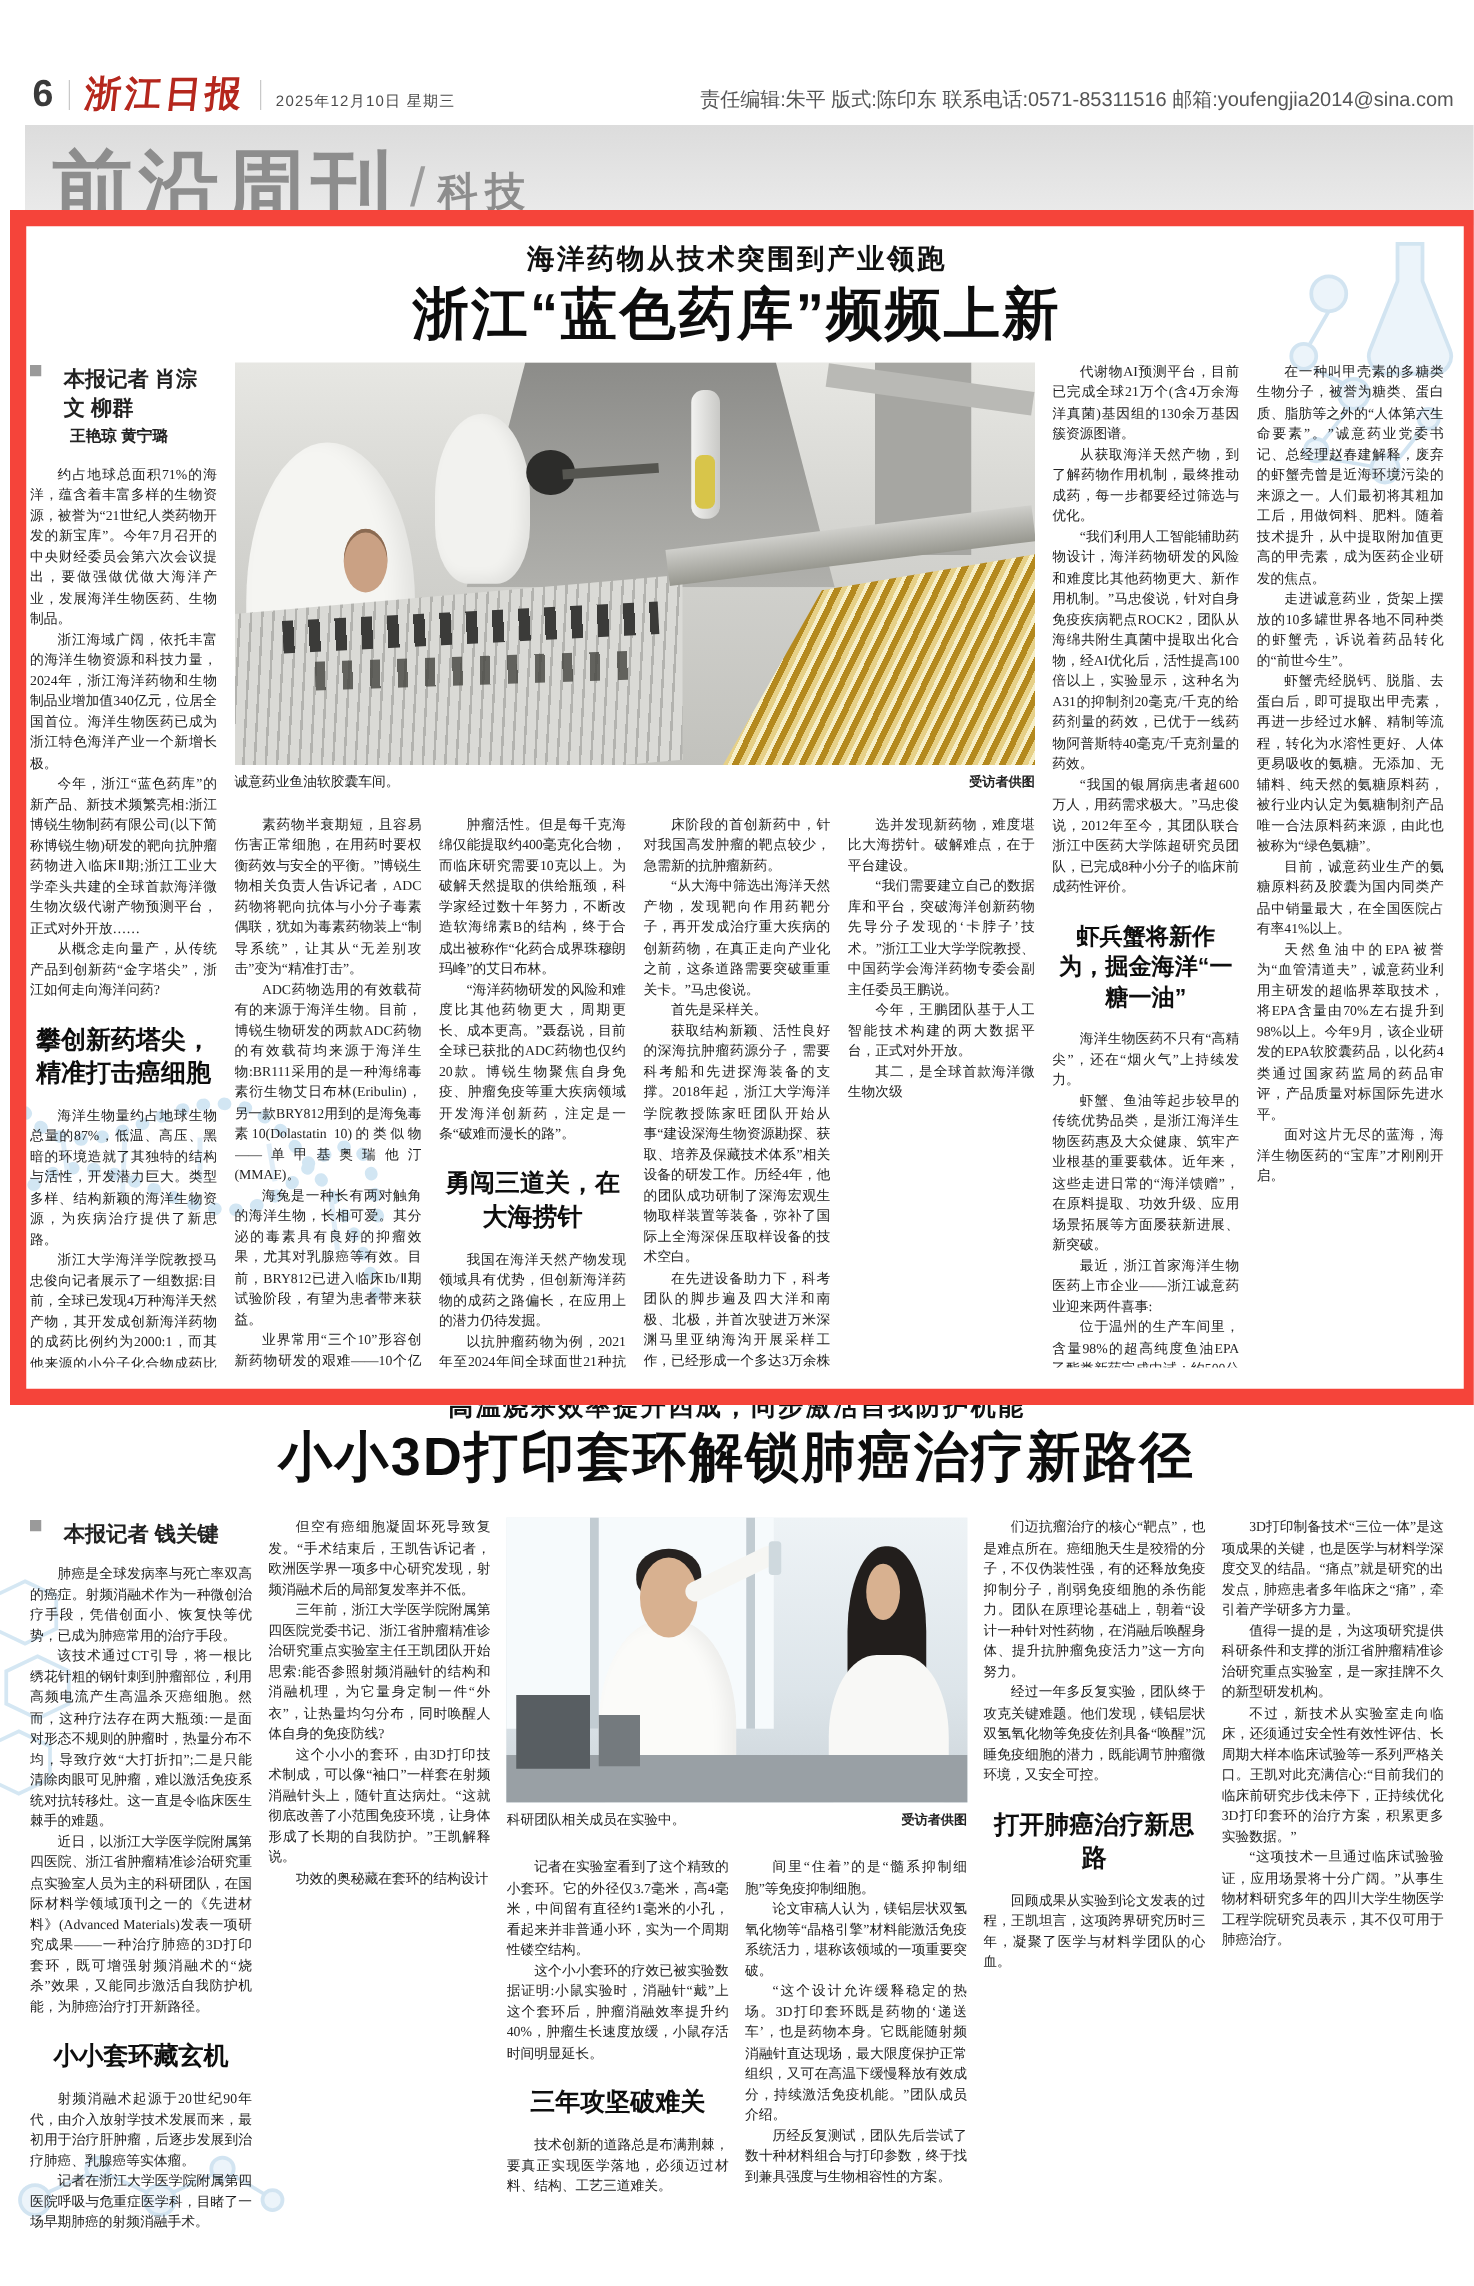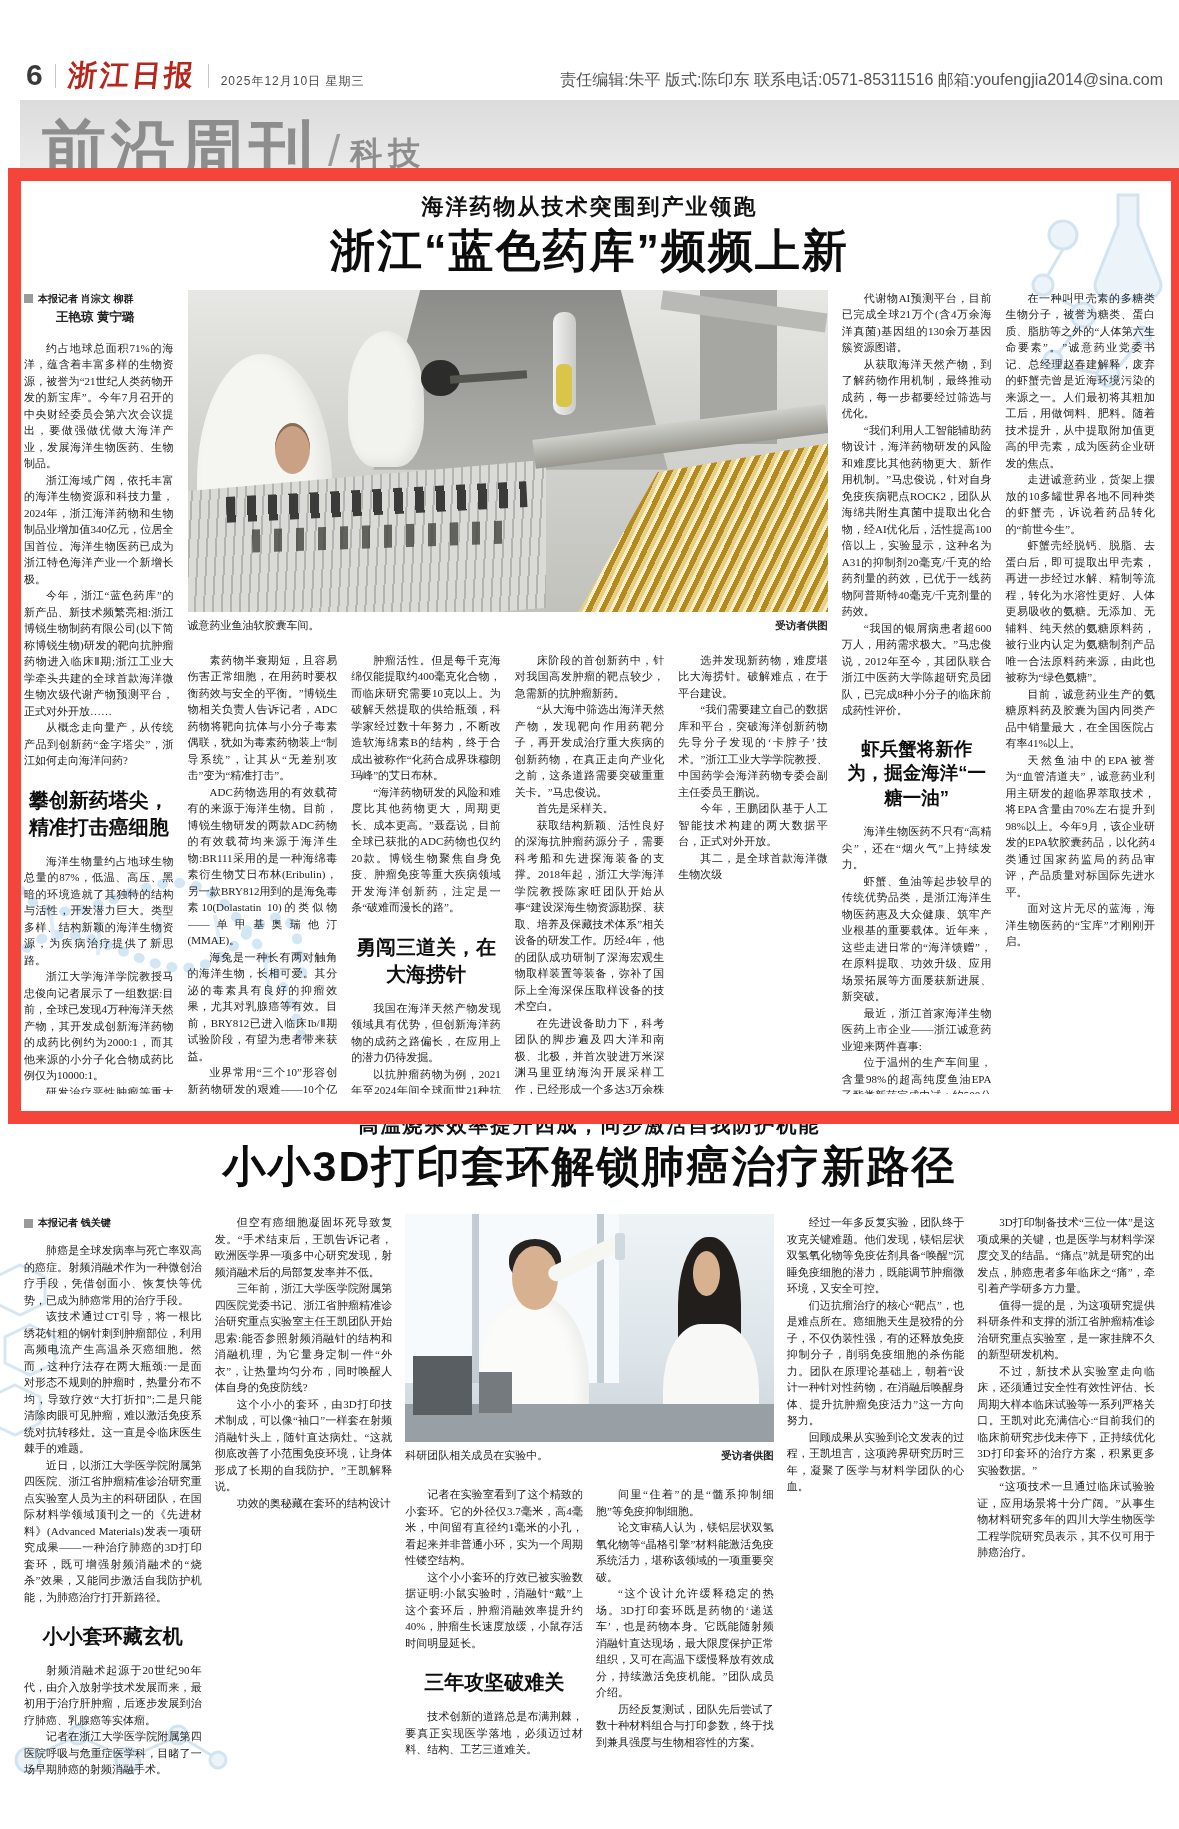--- a/index.html
+++ b/index.html
@@ -35,22 +35,22 @@
   .kicker{font-family:"Liberation Sans", sans-serif;font-weight:800;text-align:center;
           font-size:22px;color:#111;letter-spacing:2px;}
   .bighead{font-family:"Liberation Sans", sans-serif;font-weight:900;text-align:center;
            color:#0d0d0d;margin:4px 0 14px;letter-spacing:2px;line-height:1.1;}
   .h44{font-size:45px;} .h42{font-size:43px;}
   .para{margin:0;text-indent:2em;text-align:justify;font-size:11px;line-height:1.5;color:#222;}
   .tcol{overflow:hidden;position:relative;}
   .subhead{font-family:"Liberation Sans", sans-serif;font-weight:900;font-size:20px;
            line-height:1.35;text-align:center;color:#0e0e0e;margin:18px 4px 12px;}
   .subhead.sm{font-size:18.5px;}
-  .byline{font-family:"Liberation Sans", sans-serif;font-size:10px;font-weight:700;
-          color:#222;margin:2px 0 0;display:flex;align-items:center;gap:5px;}
+  .byline{font-family:"Liberation Sans", sans-serif;font-size:17px;font-weight:700;
+          color:#222;margin:2px 0 0;display:flex;align-items:flex-start;gap:18px;}
   .byline .sq{width:9px;height:9px;background:#9a9a9a;display:inline-block;flex:0 0 auto;}
   .byline2{font-family:"Liberation Sans", sans-serif;font-size:12.5px;font-weight:700;
            color:#222;margin:3px 0 14px 32px;}
 
   
   .art1{position:absolute;top:192px;left:24px;width:1131px;z-index:2;}
   .grid1{display:grid;grid-template-columns:repeat(7,1fr);grid-template-rows:352px 442px;
          gap:10px 14px;margin-top:6px;}
   .a1c1{grid-area:1/1/3/2;} .a1photo{grid-area:1/2/2/6;}
   .a1c2{grid-area:2/2/3/3;} .a1c3{grid-area:2/3/3/4;} .a1c4{grid-area:2/4/3/5;}
@@ -367,23 +367,24 @@
 
       <div class="tcol a2c4">
           <p class="para">间里“住着”的是“髓系抑制细胞”等免疫抑制细胞。</p>
           <p class="para">论文审稿人认为，镁铝层状双氢氧化物等“晶格引擎”材料能激活免疫系统活力，堪称该领域的一项重要突破。</p>
           <p class="para">“这个设计允许缓释稳定的热场。3D打印套环既是药物的‘递送车’，也是药物本身。它既能随射频消融针直达现场，最大限度保护正常组织，又可在高温下缓慢释放有效成分，持续激活免疫机能。”团队成员介绍。</p>
           <p class="para">历经反复测试，团队先后尝试了数十种材料组合与打印参数，终于找到兼具强度与生物相容性的方案。</p>
         </div>
 
       <div class="tcol a2c5">
         <div>
+            <p class="para">们迈抗瘤治疗的核心“靶点”，也是难点所在。癌细胞天生是狡猾的分子，不仅伪装性强，有的还释放免疫抑制分子，削弱免疫细胞的杀伤能力。团队在原理论基础上，朝着“设计一种针对性药物，在消融后唤醒身体、提升抗肿瘤免疫活力”这一方向努力。</p>
             <p class="para">经过一年多反复实验，团队终于攻克关键难题。他们发现，镁铝层状双氢氧化物等免疫佐剂具备“唤醒”沉睡免疫细胞的潜力，既能调节肿瘤微环境，又安全可控。</p>
-            <p class="para">们迈抗瘤治疗的核心“靶点”，也是难点所在。癌细胞天生是狡猾的分子，不仅伪装性强，有的还释放免疫抑制分子，削弱免疫细胞的杀伤能力。团队在原理论基础上，朝着“设计一种针对性药物，在消融后唤醒身体、提升抗肿瘤免疫活力”这一方向努力。</p>
-          </div>
+          </div>
+        <h3 class="subhead">打开肺癌治疗新思路</h3>
         <div>
             <p class="para">回顾成果从实验到论文发表的过程，王凯坦言，这项跨界研究历时三年，凝聚了医学与材料学团队的心血。</p>
           </div>
       </div>
 
       <div class="tcol a2c6">
           <p class="para">3D打印制备技术“三位一体”是这项成果的关键，也是医学与材料学深度交叉的结晶。“痛点”就是研究的出发点，肺癌患者多年临床之“痛”，牵引着产学研多方力量。</p>
           <p class="para">值得一提的是，为这项研究提供科研条件和支撑的浙江省肿瘤精准诊治研究重点实验室，是一家挂牌不久的新型研发机构。</p>
           <p class="para">不过，新技术从实验室走向临床，还须通过安全性有效性评估、长周期大样本临床试验等一系列严格关口。王凯对此充满信心:“目前我们的临床前研究步伐未停下，正持续优化3D打印套环的治疗方案，积累更多实验数据。”</p>
           <p class="para">“这项技术一旦通过临床试验验证，应用场景将十分广阔。”从事生物材料研究多年的四川大学生物医学工程学院研究员表示，其不仅可用于肺癌治疗。</p>

